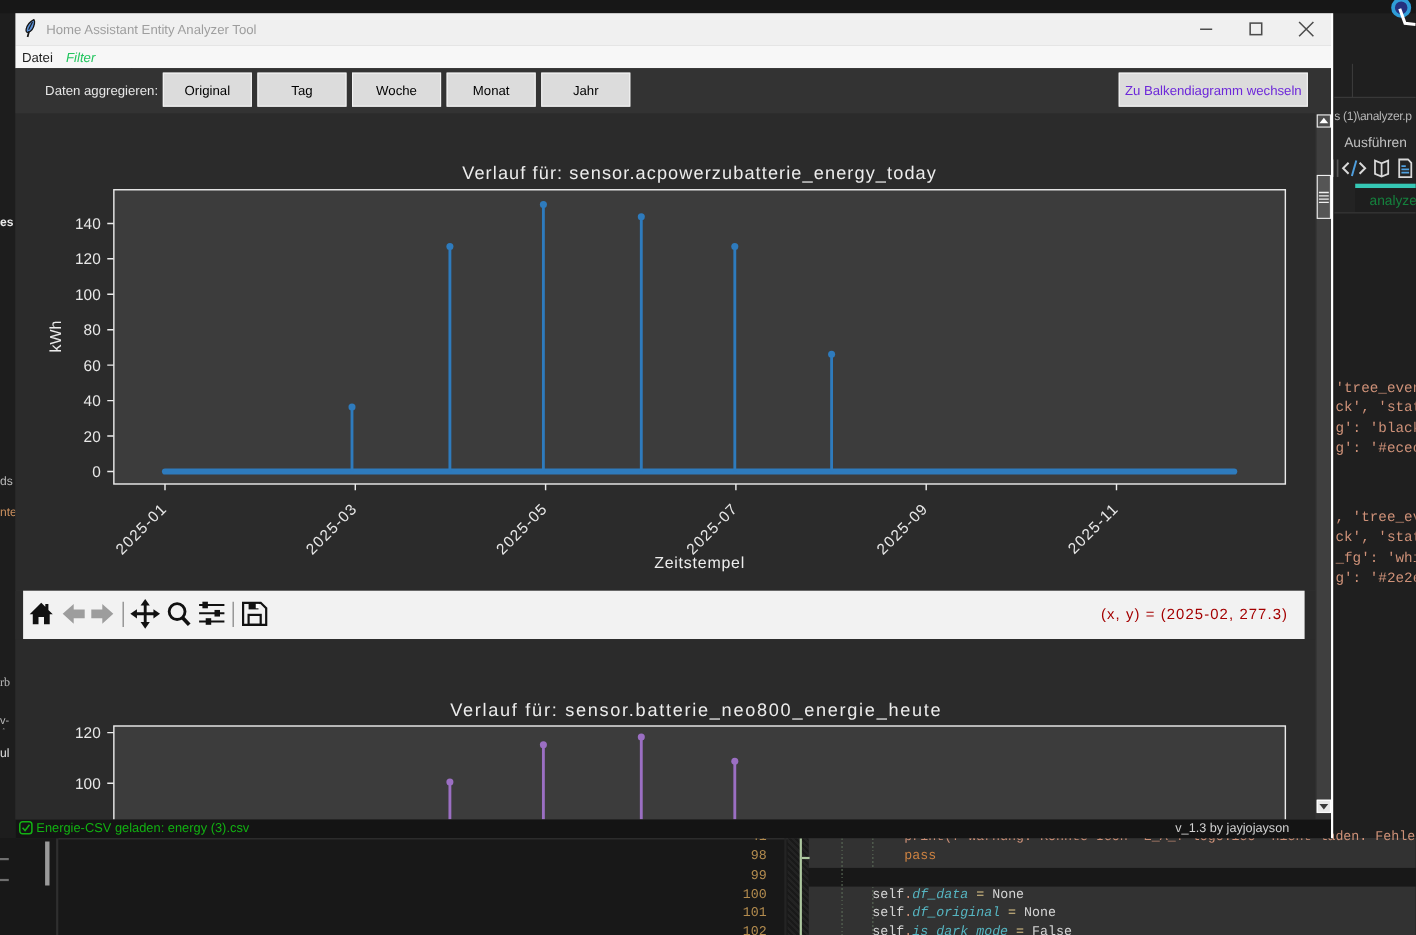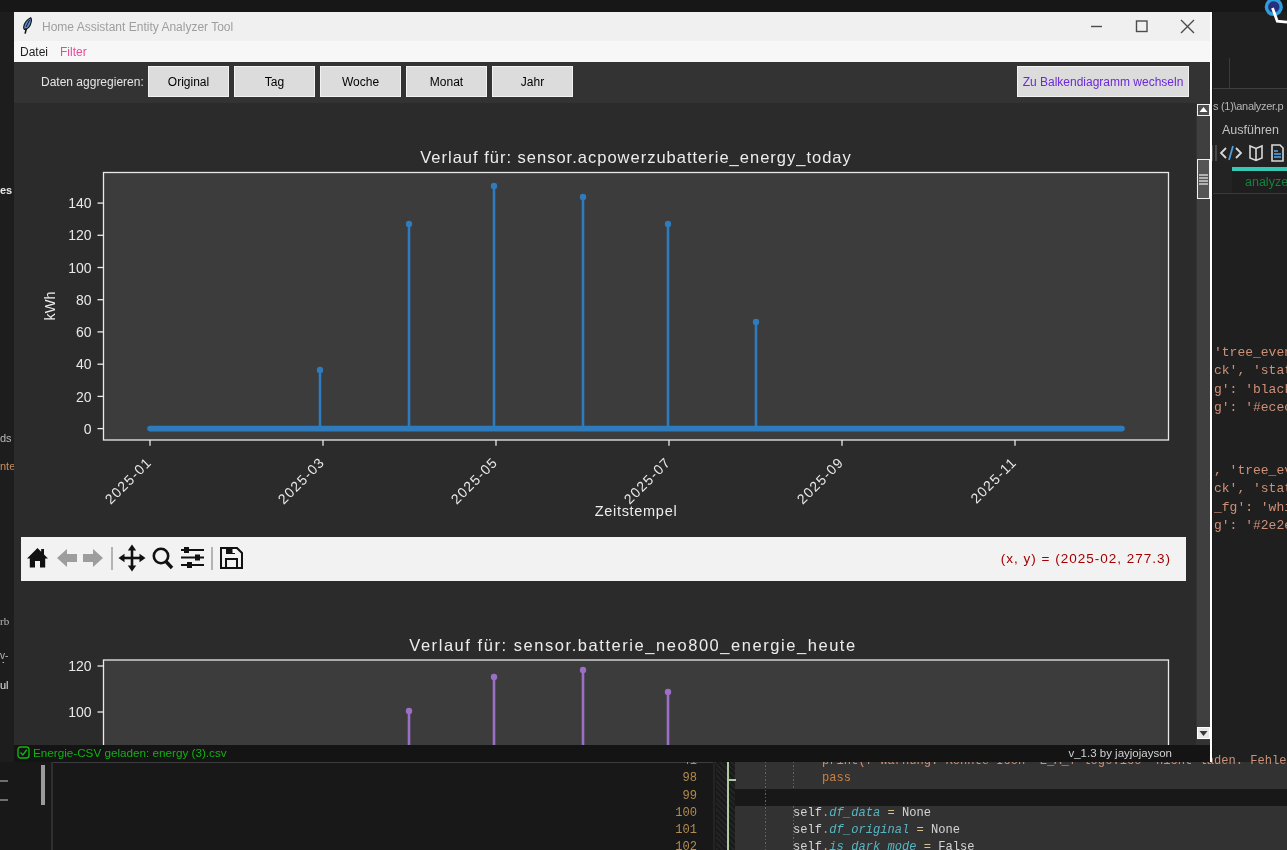--- a/index.html
+++ b/index.html
@@ -9,21 +9,21 @@
   .mono{font-family:"Liberation Mono", monospace;}
   .btn{width:81px;height:31px;background:#dcdcdc;border:1px solid #f2f2f2;box-sizing:border-box;
        color:#000;font-size:12px;display:flex;align-items:center;justify-content:center;white-space:nowrap;}
 </style>
 </head>
 <body>
 
 <div class="abs" style="left:0;top:0;width:1287px;height:12px;background:#171717;"></div>
 
 <div class="abs" style="left:0;top:12px;width:14px;height:838px;background:#1d1d1d;"></div>
-<div class="abs" style="left:0;top:184px;width:14px;height:13px;color:#e8e8e8;font-size:11px;font-weight:bold;overflow:hidden;">es</div>
+<div class="abs" style="left:0;top:196px;width:14px;height:13px;color:#e8e8e8;font-size:11px;font-weight:bold;overflow:hidden;">es</div>
 <div class="abs" style="left:0;top:432px;width:14px;height:13px;color:#b9b9b9;font-size:11px;overflow:hidden;">ds</div>
 <div class="abs" style="left:0;top:460px;width:14px;height:13px;color:#c98f5e;font-size:11px;overflow:hidden;">nte</div>
 <div class="abs" style="left:0;top:615px;width:14px;height:13px;color:#b9b9b9;font-size:11px;overflow:hidden;font-family:Liberation Serif, serif;">rb</div>
 <div class="abs" style="left:0;top:650px;width:14px;height:13px;color:#b9b9b9;font-size:10px;overflow:hidden;">v-A</div>
 <div class="abs" style="left:0;top:679px;width:14px;height:13px;color:#e0e0e0;font-size:11px;overflow:hidden;">ul</div>
 <div class="abs" style="left:0;top:730px;width:14px;height:13px;color:#b9b9b9;font-size:11px;overflow:hidden;padding-left:28px;">mf</div>
 
 <div class="abs" style="left:1213px;top:12px;width:74px;height:838px;background:#1f1f1f;"></div>
 <div class="abs" style="left:1229px;top:58px;width:1px;height:31px;background:#3a3a3a;"></div>
 <div class="abs" style="left:1213px;top:88px;width:74px;height:1px;background:#3f3f3f;"></div>
@@ -108,21 +108,21 @@
 <div class="abs" style="left:42px;top:20px;width:400px;height:15px;color:#9e9e9e;font-size:12px;">Home Assistant Entity Analyzer Tool</div>
 
 <svg class="abs" style="left:1080px;top:12px;" width="130" height="29" viewBox="0 0 130 29">
   <line x1="11" y1="14.5" x2="22" y2="14.5" stroke="#4c4c4c" stroke-width="1.4"></line>
   <rect x="56.5" y="9" width="10.5" height="10.5" fill="none" stroke="#4c4c4c" stroke-width="1.4"></rect>
   <path d="M101 8 L114 21 M114 8 L101 21" stroke="#4c4c4c" stroke-width="1.4"></path>
 </svg>
 
 <div class="abs" style="left:14px;top:41px;width:1196px;height:21px;background:#f7f7f7;"></div>
 <div class="abs" style="left:20px;top:45px;height:15px;color:#1f1f1f;font-size:12px;">Datei</div>
-<div class="abs" style="left:60px;top:45px;height:15px;color:#ec4899;font-size:12px;">Filter</div>
+<div class="abs" style="left:60px;top:45px;height:15px;color:#22c55e;font-size:12px;font-style:italic;">Filter</div>
 <div class="abs" style="left:99px;top:60px;height:15px;color:#1f1f1f;font-size:12px;">Optionen</div>
 
 <div class="abs" style="left:14px;top:62px;width:1196px;height:41px;background:#333333;"></div>
 <div class="abs" style="left:41px;top:75px;height:16px;color:#e6e6e6;font-size:12px;">Daten aggregieren:</div>
 <div class="abs btn" style="left:148px;top:66px;">Original</div>
 <div class="abs btn" style="left:234px;top:66px;">Tag</div>
 <div class="abs btn" style="left:320px;top:66px;">Woche</div>
 <div class="abs btn" style="left:406px;top:66px;">Monat</div>
 <div class="abs btn" style="left:492px;top:66px;">Jahr</div>
 <div class="abs btn" style="left:1017px;top:66px;width:172px;color:#6d28d9;font-size:12px;">Zu Balkendiagramm wechseln</div>

